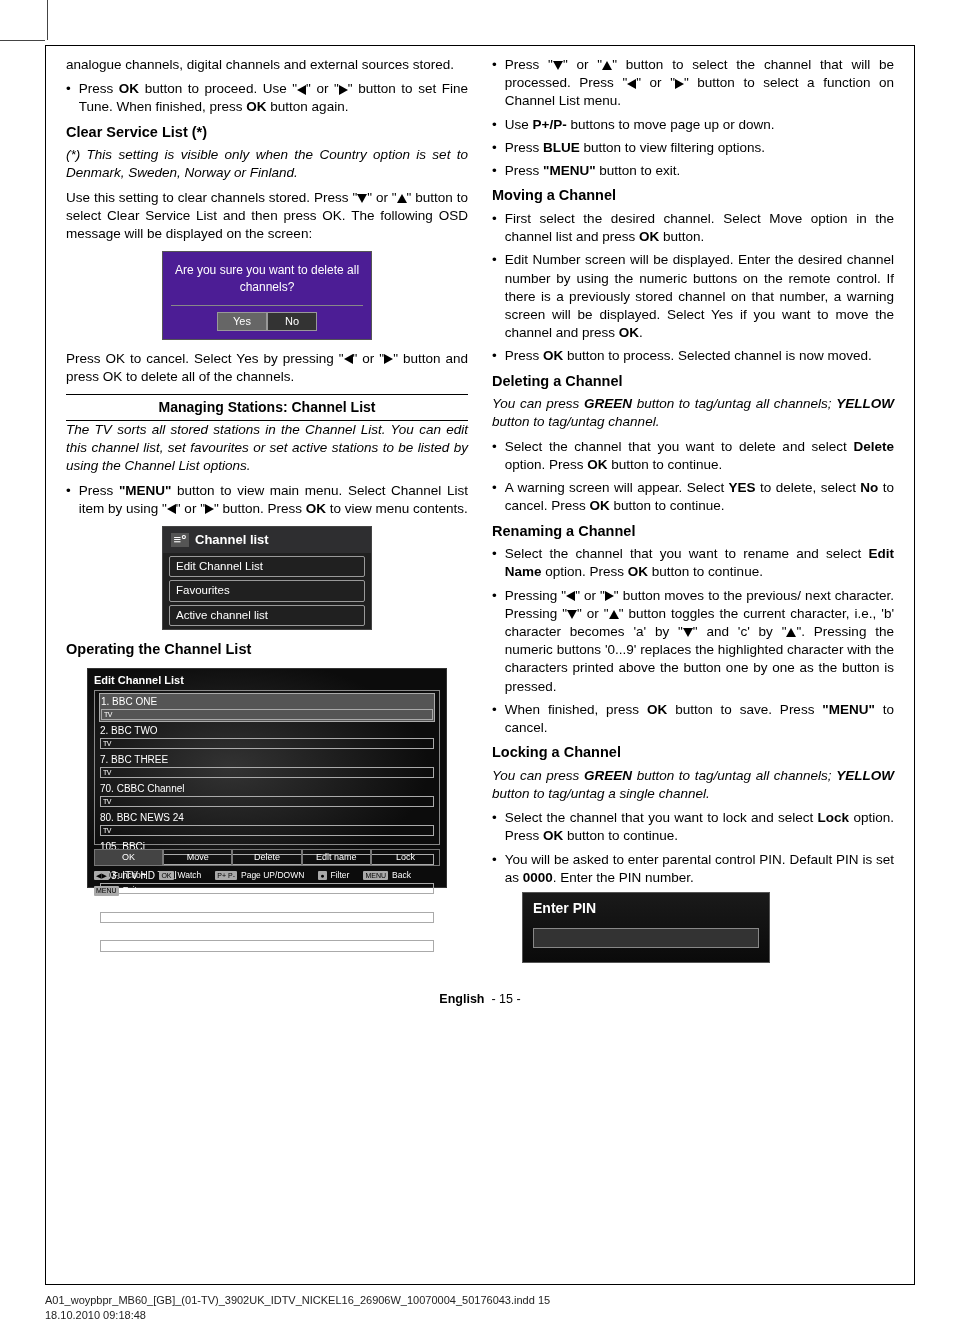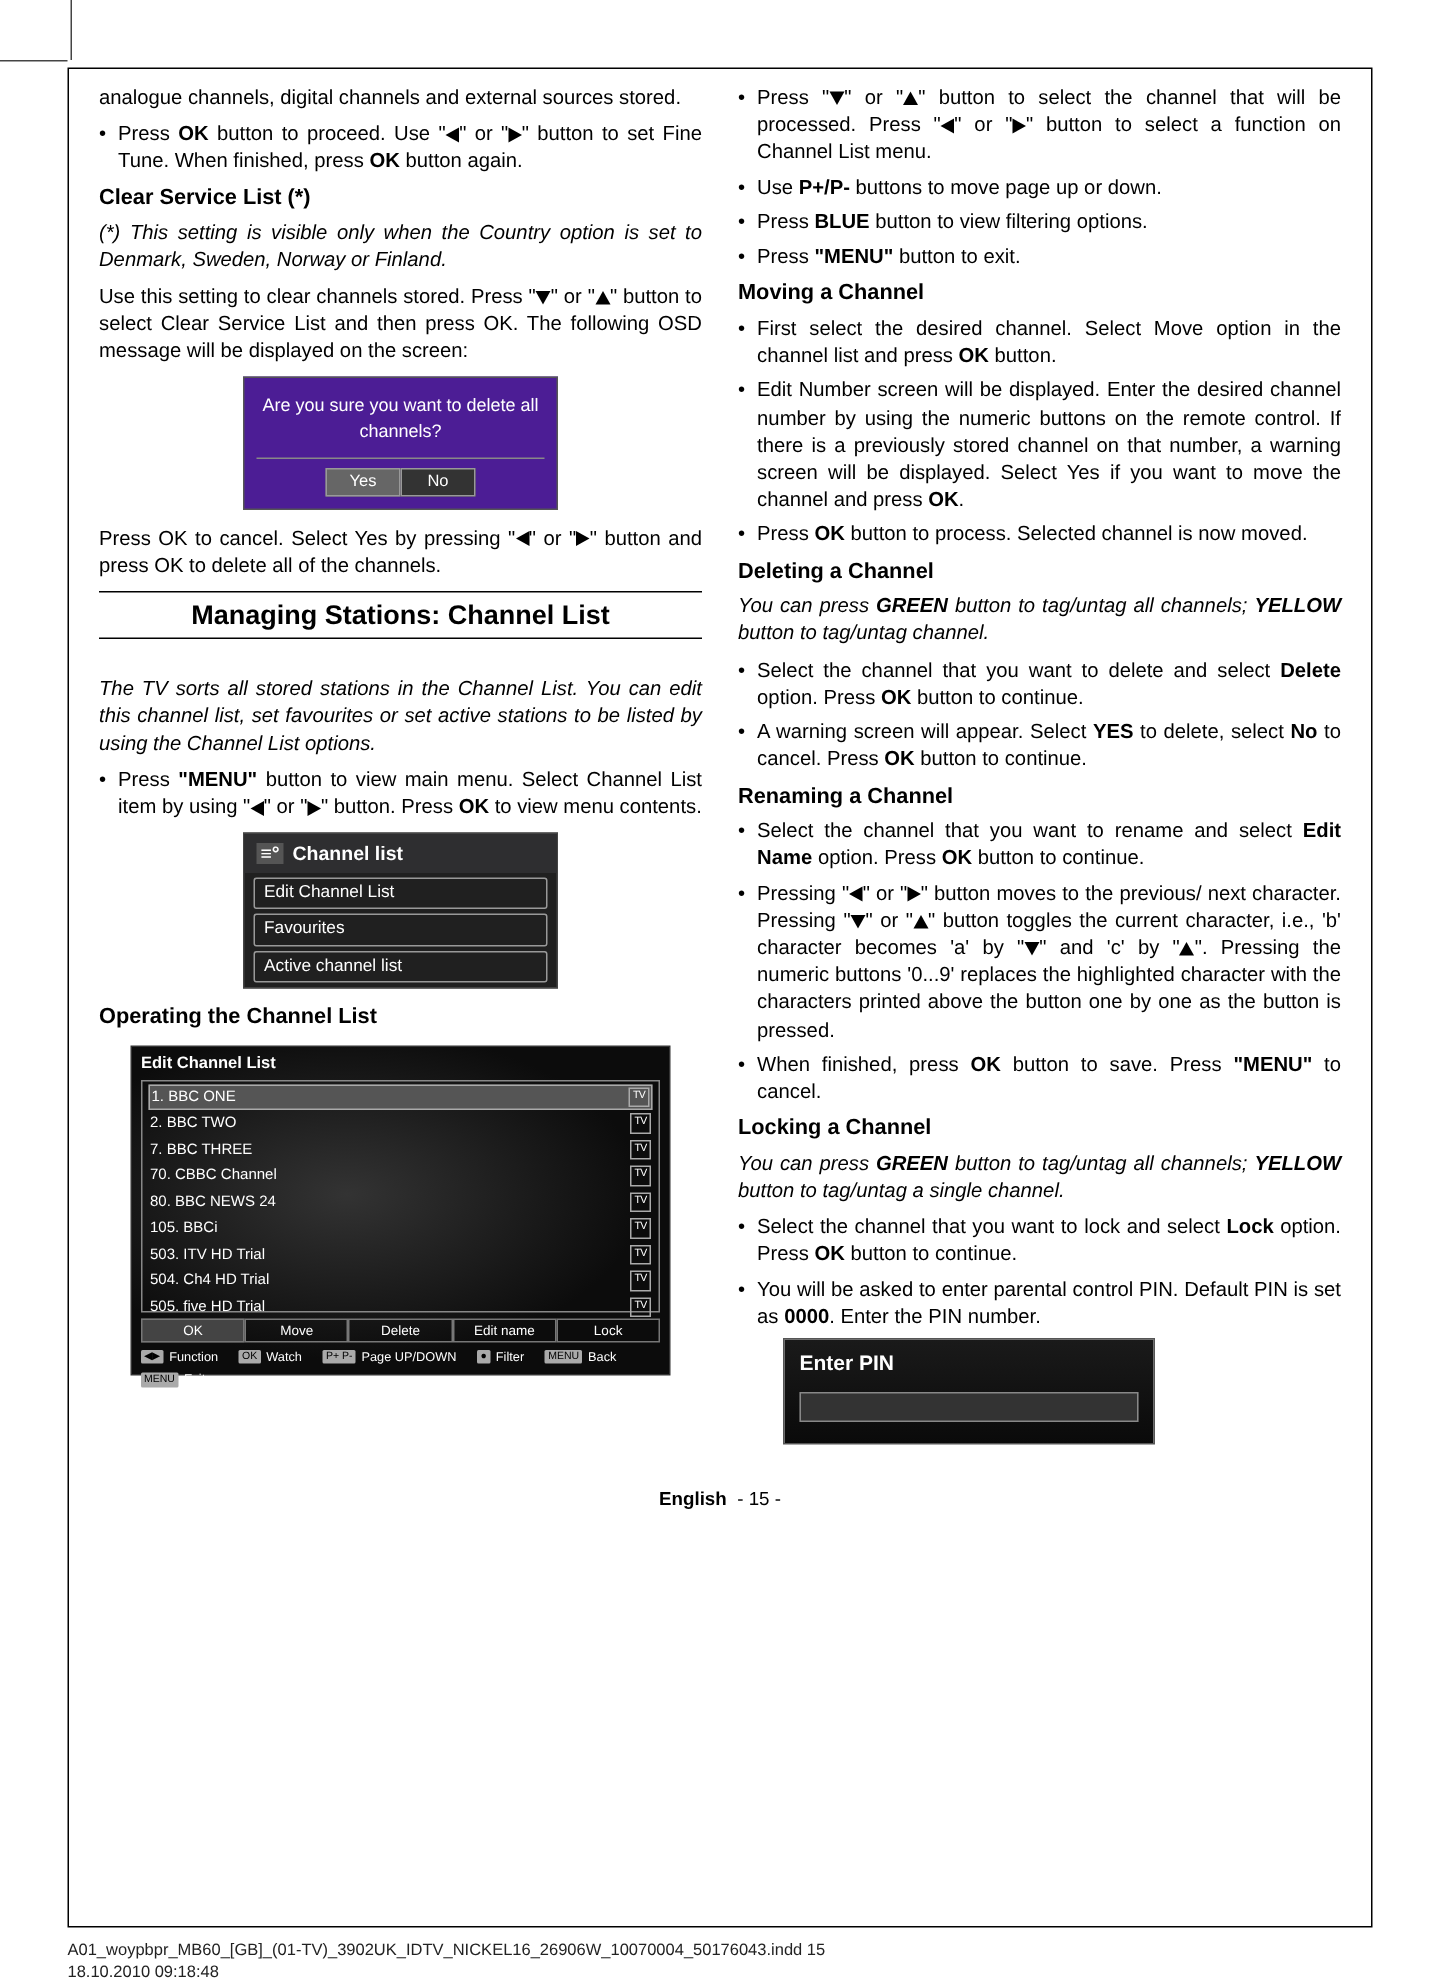--- a/index.html
+++ b/index.html
@@ -26,21 +26,21 @@
     min-height: 1240px;
     position: relative;
   }
   .cols { display: flex; gap: 24px; }
   .col { flex: 1; }
   .col p { text-align: justify; margin-bottom: 6px; }
   .bull { display: flex; gap: 8px; margin-bottom: 5px; }
   .bull .dot { flex: 0 0 auto; }
   .bull .txt { flex: 1; text-align: justify; }
   .h-bold { font-weight: bold; margin: 6px 0 4px; font-size: 14.5px; }
-  .h-section { font-weight: bold; font-size: 18px; text-align: center; border-top: 1px solid #000; border-bottom: 1px solid #000; padding: 3px 0; margin: 8px 0 24px; }
+  .h-section { font-weight: bold; font-size: 14px; text-align: center; border-top: 1px solid #000; border-bottom: 1px solid #000; padding: 3px 0; margin: 8px 0 0; }
   .italic { font-style: italic; }
   strong { font-weight: bold; }
 
   
   .arr { display: inline-block; width: 0; height: 0; vertical-align: middle; }
   .arr-l { border-top: 5px solid transparent; border-bottom: 5px solid transparent; border-right: 9px solid #000; }
   .arr-r { border-top: 5px solid transparent; border-bottom: 5px solid transparent; border-left: 9px solid #000; }
   .arr-u { border-left: 5px solid transparent; border-right: 5px solid transparent; border-bottom: 9px solid #000; }
   .arr-d { border-left: 5px solid transparent; border-right: 5px solid transparent; border-top: 9px solid #000; }
 
@@ -55,21 +55,21 @@
   
   .osd2 { width: 210px; margin: 8px auto 10px; background: #202020; color: #fff; font-size: 12px; border:1px solid #444; }
   .osd2 .hdr { display:flex; align-items:center; gap:6px; background:#2e2e30; padding:4px 8px; font-weight:bold; font-size:13px; }
   .osd2 .hdr .ico { width:18px; height:14px; background:#555; display:flex; align-items:center; justify-content:center; }
   .osd2 .item { border:1px solid #999; border-radius:2px; margin:3px 6px; padding:2px 6px; font-size:11.5px; }
 
   
   .osd3 { width: 360px; height:220px; margin: 8px auto 10px; background: radial-gradient(ellipse at 40% 45%, #333 0%, #0c0c0c 65%); color:#fff; font-size:10px; border:1px solid #333; padding:4px 6px 2px 6px; }
   .osd3 .ttl { font-size:11px; font-weight:bold; margin-bottom:3px; }
   .osd3 .list { border:1px solid #888; padding:2px 4px; height: 155px; }
-  .osd3 .row { display:flex; justify-content:space-between; padding:2px 1px; font-size:10px; }
+  .osd3 .row { display:flex; justify-content:flex-start; padding:2px 1px; font-size:10px;flex-direction:column; }
   .osd3 .row.sel { background:#555; border:1px solid #aaa; padding:1px 1px; }
   .osd3 .tvbox { border:1px solid #aaa; font-size:7px; padding:0 2px; letter-spacing:-0.5px; }
   .osd3 .actions { display:flex; gap:0; margin-top:4px; }
   .osd3 .actions .ab { flex:1; text-align:center; border:1px solid #777; padding:1px 0; font-size:9px; }
   .osd3 .actions .ab.on { background:#444; }
   .osd3 .hints { display:flex; flex-wrap:wrap; gap:4px 14px; margin-top:4px; font-size:8.5px; }
   .osd3 .hints .hc { display:flex; gap:4px; align-items:center; }
   .osd3 .keycap { background:#aaa; color:#000; font-size:7px; padding:0 2px; border-radius:1px; }
 
   

